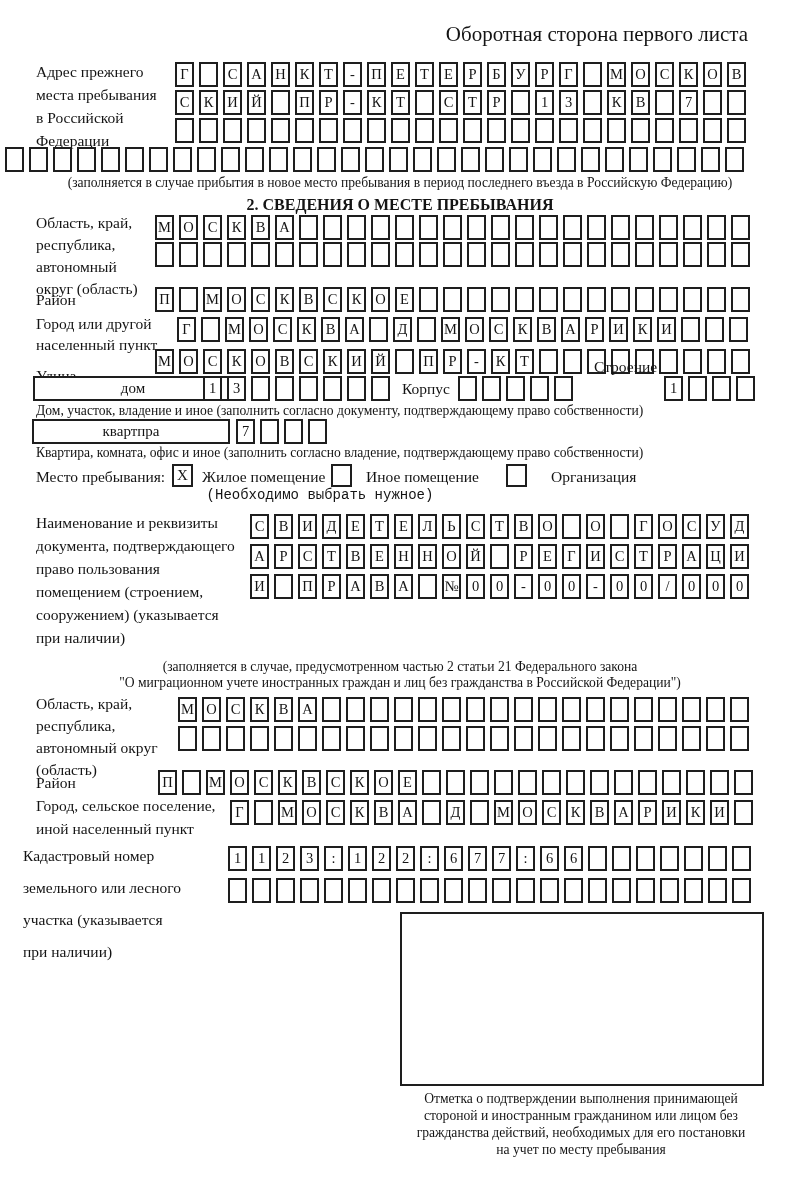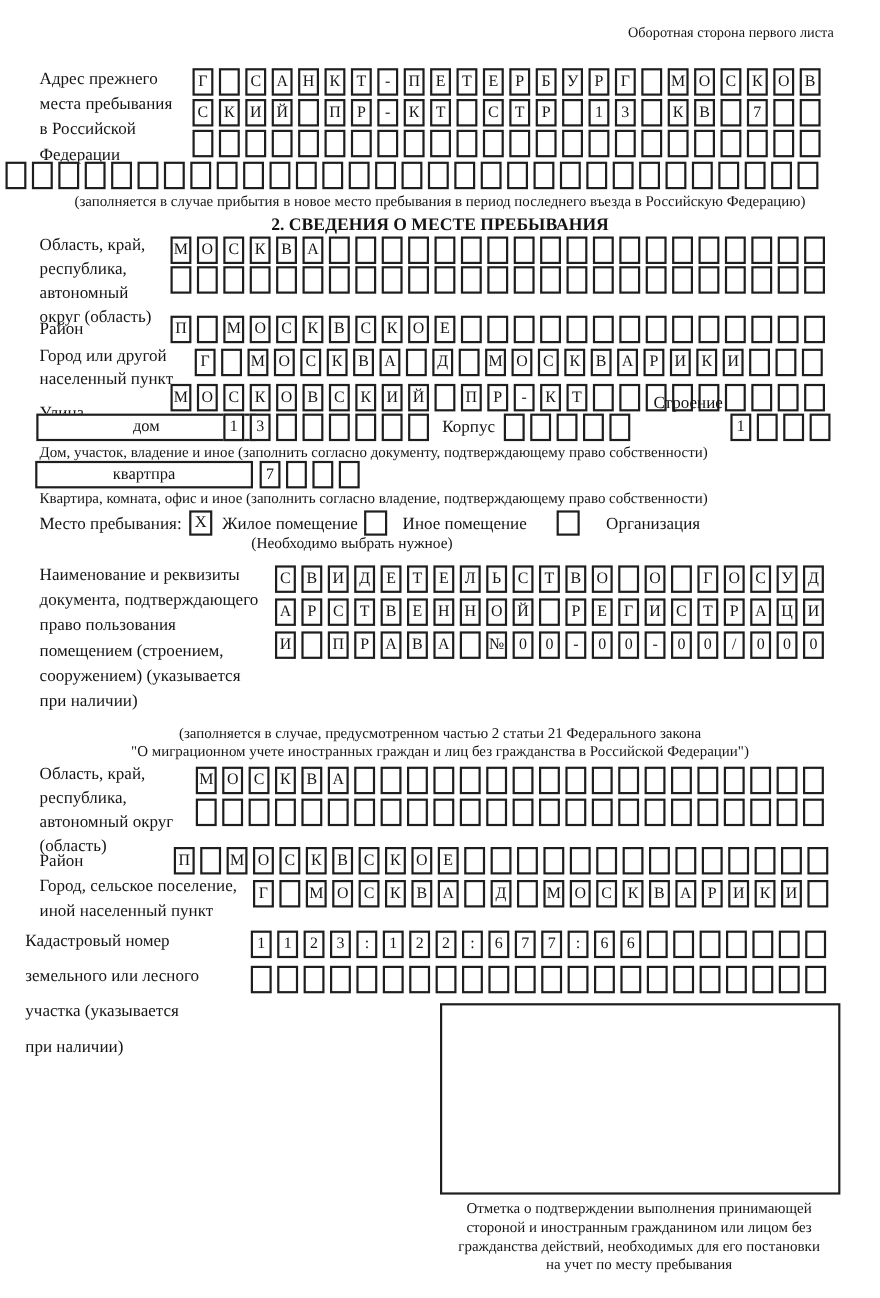--- a/index.html
+++ b/index.html
@@ -26,21 +26,21 @@
     border:2px solid #1e1e1e; text-align:center; font-size:15px; line-height:19px; background:#fff;
   }
   .stampbox { position:absolute; border:2.5px solid #1e1e1e; background:#fff; }
   .center { text-align:center; }
 </style>
 </head>
 <body>
 
 <div class="page">
 
-  <div class="abs" style="top:22px; right:42px; font-size:13px;">Оборотная сторона первого листа</div>
+  <div class="abs" style="top:22px; right:52px; font-size:21px;">Оборотная сторона первого листа</div>
 
   <div class="lbl" style="left:36px; top:60px; line-height:23px;">Адрес прежнего
 места пребывания
 в Российской
 Федерации</div>
   <div class="cellrow" style="left:175px; top:62px;"><span class="cell">Г</span><span class="cell"></span><span class="cell">С</span><span class="cell">А</span><span class="cell">Н</span><span class="cell">К</span><span class="cell">Т</span><span class="cell">-</span><span class="cell">П</span><span class="cell">Е</span><span class="cell">Т</span><span class="cell">Е</span><span class="cell">Р</span><span class="cell">Б</span><span class="cell">У</span><span class="cell">Р</span><span class="cell">Г</span><span class="cell"></span><span class="cell">М</span><span class="cell">О</span><span class="cell">С</span><span class="cell">К</span><span class="cell">О</span><span class="cell">В</span></div>
   <div class="cellrow" style="left:175px; top:90px;"><span class="cell">С</span><span class="cell">К</span><span class="cell">И</span><span class="cell">Й</span><span class="cell"></span><span class="cell">П</span><span class="cell">Р</span><span class="cell">-</span><span class="cell">К</span><span class="cell">Т</span><span class="cell"></span><span class="cell">С</span><span class="cell">Т</span><span class="cell">Р</span><span class="cell"></span><span class="cell">1</span><span class="cell">3</span><span class="cell"></span><span class="cell">К</span><span class="cell">В</span><span class="cell"></span><span class="cell">7</span><span class="cell"></span><span class="cell"></span></div>
   <div class="cellrow" style="left:175px; top:118px;"><span class="cell"></span><span class="cell"></span><span class="cell"></span><span class="cell"></span><span class="cell"></span><span class="cell"></span><span class="cell"></span><span class="cell"></span><span class="cell"></span><span class="cell"></span><span class="cell"></span><span class="cell"></span><span class="cell"></span><span class="cell"></span><span class="cell"></span><span class="cell"></span><span class="cell"></span><span class="cell"></span><span class="cell"></span><span class="cell"></span><span class="cell"></span><span class="cell"></span><span class="cell"></span><span class="cell"></span></div>
   <div class="cellrow" style="left:5px;  top:147px;"><span class="cell"></span><span class="cell"></span><span class="cell"></span><span class="cell"></span><span class="cell"></span><span class="cell"></span><span class="cell"></span><span class="cell"></span><span class="cell"></span><span class="cell"></span><span class="cell"></span><span class="cell"></span><span class="cell"></span><span class="cell"></span><span class="cell"></span><span class="cell"></span><span class="cell"></span><span class="cell"></span><span class="cell"></span><span class="cell"></span><span class="cell"></span><span class="cell"></span><span class="cell"></span><span class="cell"></span><span class="cell"></span><span class="cell"></span><span class="cell"></span><span class="cell"></span><span class="cell"></span><span class="cell"></span><span class="cell"></span></div>
   <div class="cap center" style="left:0; top:175px; width:800px;">(заполняется в случае прибытия в новое место пребывания в период последнего въезда в Российскую Федерацию)</div>
@@ -76,21 +76,21 @@
   <div class="cellrow" style="left:236px; top:419px;"><span class="cell">7</span><span class="cell"></span><span class="cell"></span><span class="cell"></span></div>
   <div class="cap" style="left:36px; top:445px;">Квартира, комната, офис и иное (заполнить согласно владение, подтверждающему право собственности)</div>
 
   <div class="lbl" style="left:36px; top:466px;">Место пребывания:</div>
   <div class="chk" style="left:172px; top:464px;">X</div>
   <div class="lbl" style="left:202px; top:466px;">Жилое помещение</div>
   <div class="chk" style="left:331px; top:464px;"></div>
   <div class="lbl" style="left:366px; top:466px;">Иное помещение</div>
   <div class="chk" style="left:506px; top:464px;"></div>
   <div class="lbl" style="left:551px; top:466px;">Организация</div>
-  <div class="cap center" style="left:170px; top:487px; width:300px; font-size:14px;">(Необходимо выбрать нужное)</div>
+  <div class="cap center" style="left:170px; top:487px; width:300px; font-size:14px;font-family:Liberation Mono, monospace;">(Необходимо выбрать нужное)</div>
 
   <div class="lbl" style="left:36px; top:511px; line-height:23px;">Наименование и реквизиты
 документа, подтверждающего
 право пользования
 помещением (строением,
 сооружением) (указывается
 при наличии)</div>
   <div class="cellrow" style="left:250px; top:514px;"><span class="cell">С</span><span class="cell">В</span><span class="cell">И</span><span class="cell">Д</span><span class="cell">Е</span><span class="cell">Т</span><span class="cell">Е</span><span class="cell">Л</span><span class="cell">Ь</span><span class="cell">С</span><span class="cell">Т</span><span class="cell">В</span><span class="cell">О</span><span class="cell"></span><span class="cell">О</span><span class="cell"></span><span class="cell">Г</span><span class="cell">О</span><span class="cell">С</span><span class="cell">У</span><span class="cell">Д</span></div>
   <div class="cellrow" style="left:250px; top:544px;"><span class="cell">А</span><span class="cell">Р</span><span class="cell">С</span><span class="cell">Т</span><span class="cell">В</span><span class="cell">Е</span><span class="cell">Н</span><span class="cell">Н</span><span class="cell">О</span><span class="cell">Й</span><span class="cell"></span><span class="cell">Р</span><span class="cell">Е</span><span class="cell">Г</span><span class="cell">И</span><span class="cell">С</span><span class="cell">Т</span><span class="cell">Р</span><span class="cell">А</span><span class="cell">Ц</span><span class="cell">И</span></div>
   <div class="cellrow" style="left:250px; top:574px;"><span class="cell">И</span><span class="cell"></span><span class="cell">П</span><span class="cell">Р</span><span class="cell">А</span><span class="cell">В</span><span class="cell">А</span><span class="cell"></span><span class="cell">№</span><span class="cell">0</span><span class="cell">0</span><span class="cell">-</span><span class="cell">0</span><span class="cell">0</span><span class="cell">-</span><span class="cell">0</span><span class="cell">0</span><span class="cell">/</span><span class="cell">0</span><span class="cell">0</span><span class="cell">0</span></div>

